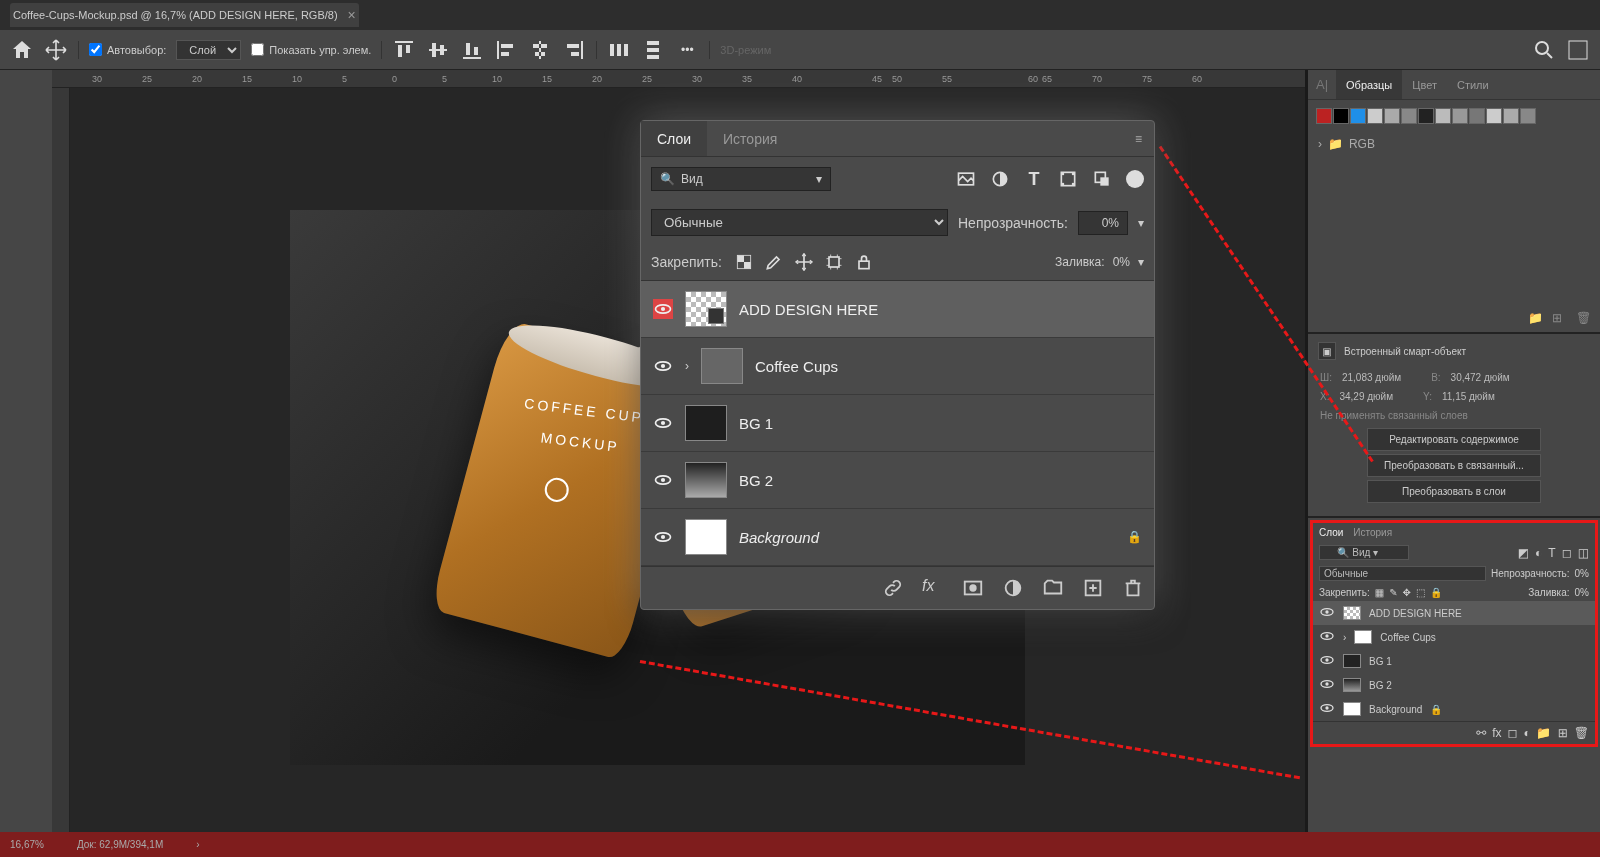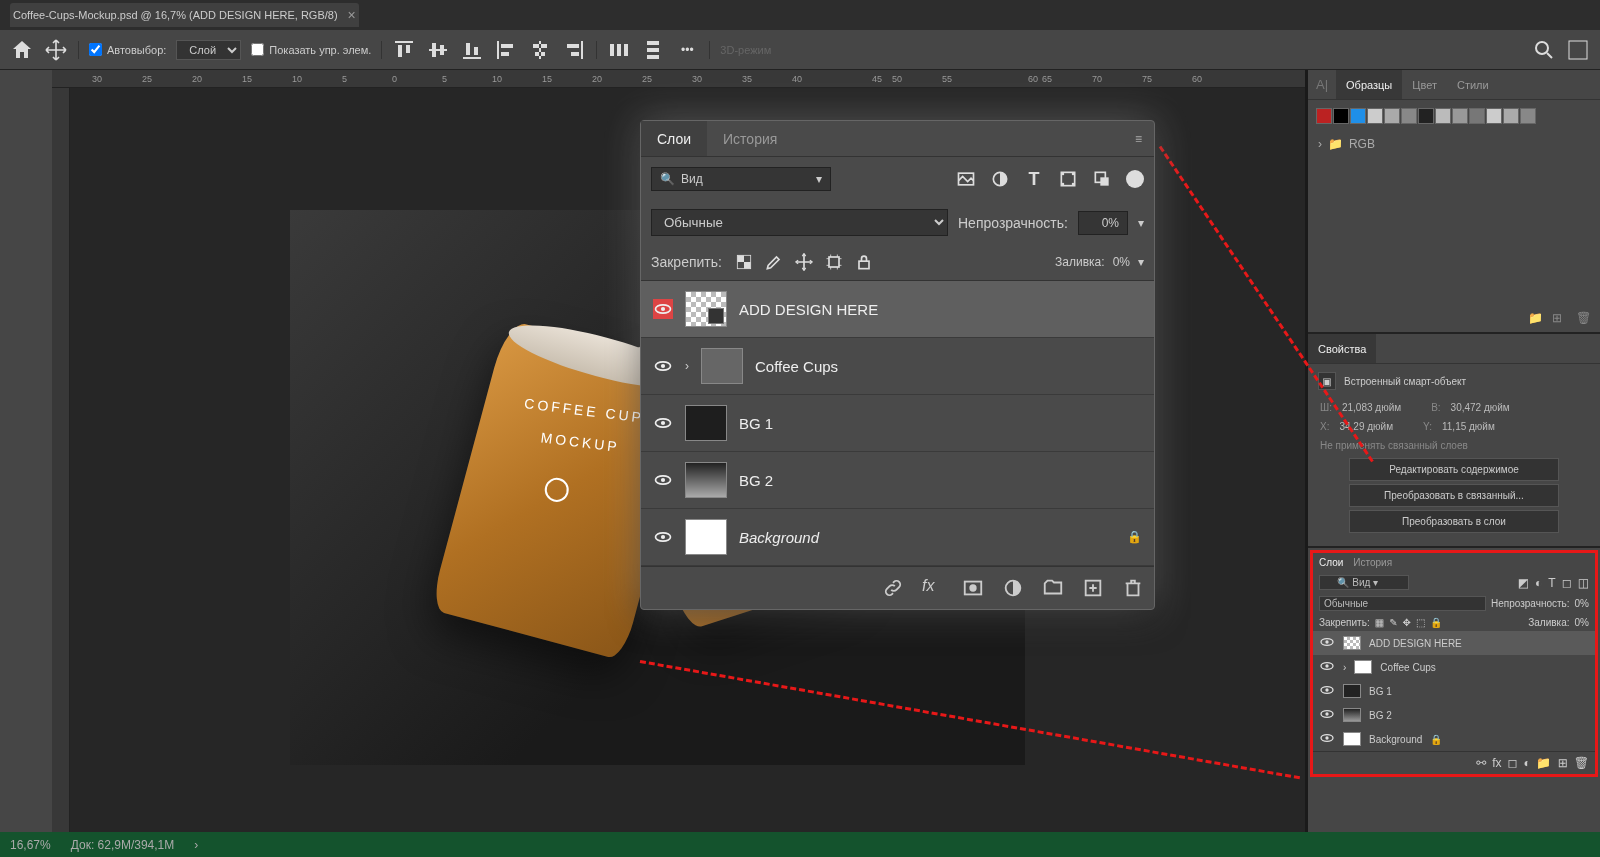--- a/index.html
+++ b/index.html
@@ -34,42 +34,42 @@
 .al-label{color:#777;font-size:13px;padding:0 8px}
 .swatches{padding:8px;display:flex;gap:1px}
 .sw{width:16px;height:16px;border:1px solid #666}
 .swr{display:flex;align-items:center;gap:6px;padding:5px 10px;color:#aaa}
 .properties{font-size:10px}
 .prop-head{display:flex;align-items:center;gap:8px;padding:8px 10px}
 .prop-head .picon{width:18px;height:18px;background:#333;border:1px solid #555;display:flex;align-items:center;justify-content:center}
 .prop-row{display:flex;gap:10px;padding:4px 12px}
 .prop-row span{color:#888}
 .prop-row .val{color:#bbb}
-.prop-btn{background:#333;border:1px solid #555;padding:5px 10px;margin:3px auto;display:block;width:210px;text-align:center;font-size:10px;color:#ccc}
+.prop-btn{background:#333;border:1px solid #555;padding:5px 10px;margin:3px auto;display:block;width:174px;text-align:center;font-size:10px;color:#ccc}
 .panel-bottom-bar{height:26px;display:flex;align-items:center;justify-content:flex-end;gap:8px;padding:0 8px}
 .panel-bottom-bar .ib{width:16px;height:16px;color:#888}
 .small-layers{border:3px solid #e71818;margin:2px}
 .sl-tabs{display:flex;padding:4px 6px;gap:10px}
 .sl-tabs span{font-size:10px;color:#999}
 .sl-tabs span.active{color:#eee}
 .sl-search{display:flex;align-items:center;gap:5px;padding:3px 6px}
 .sl-search .sinput{flex:0 0 90px;background:#333;border:1px solid #555;padding:1px 17px;color:#bbb;font-size:10px}
 .sl-search .sicons{display:flex;gap:6px;margin-left:auto}
 .sl-blend{display:flex;align-items:center;padding:3px 6px;gap:5px;font-size:10px}
 .sl-blend .bsel{flex:1;background:#333;border:1px solid #555;padding:1px 4px;color:#bbb}
 .sl-lock{display:flex;align-items:center;padding:3px 6px;gap:5px;font-size:10px}
 .sl-layer{display:flex;align-items:center;padding:3px 6px;gap:8px;font-size:10px}
 .sl-layer.selected{background:#5a5a5a}
 .sl-layer .eye{color:#ddd}
 .sl-layer .thumb{width:18px;height:14px;border:1px solid #888;background:#fff}
 .sl-layer .thumb.dark{background:#222}
 .sl-layer .thumb.grad{background:linear-gradient(#222,#999)}
 .sl-layer .thumb.check{background:repeating-conic-gradient(#bbb 0 25%,#fff 0 50%) 0 0/6px 6px}
 .sl-btm{display:flex;justify-content:flex-end;gap:6px;padding:4px 6px;border-top:1px solid #333}
-.status-bar{height:25px;background:#14532d;display:flex;align-items:center;padding:0 10px;gap:20px;font-size:12px;color:#aaa}
+.status-bar{height:25px;background:#7f1d1d;display:flex;align-items:center;padding:0 10px;gap:33px;font-size:10px;color:#aaa}
 
 .big-layers{position:absolute;left:640px;top:120px;width:515px;background:#4a4a4a;border:1px solid #666;box-shadow:0 0 40px rgba(255,255,255,.25),0 10px 30px rgba(0,0,0,.5);border-radius:4px;z-index:100}
 .bl-tabs{display:flex;align-items:center;height:36px;border-bottom:1px solid #333}
 .bl-tabs .btab{padding:0 16px;font-size:14px;color:#999;height:100%;display:flex;align-items:center}
 .bl-tabs .btab.active{color:#eee;background:#404040}
 .bl-tabs .menu{margin-left:auto;padding:0 12px;color:#aaa}
 .bl-search{display:flex;align-items:center;gap:10px;padding:10px}
 .bl-search .ssel{background:#353535;border:1px solid #222;padding:4px 8px;color:#ccc;width:180px;display:flex;align-items:center;gap:6px}
 .bl-search .ficons{display:flex;gap:14px;margin-left:auto;align-items:center}
 .bl-search .ficon{width:20px;height:20px;color:#ddd}
@@ -263,23 +263,20 @@
         <span>RGB</span>
       </div>
       <div style="height:150px"></div>
       <div class="panel-bottom-bar">
         <span class="ib">📁</span>
         <span class="ib">⊞</span>
         <span class="ib">🗑</span>
       </div>
     </div>
     <div class="panel properties">
-      <div class="panel-tabs">
-          <span class="ptab active">Свойства</span>
-        </div>
       <div class="prop-head">
         <span class="picon">▣</span>
         <span>Встроенный смарт-объект</span>
       </div>
       <div class="prop-row">
         <span>Ш:</span>
         <span class="val">21,083 дюйм</span>
         <span style="margin-left:20px">В:</span>
         <span class="val">30,472 дюйм</span>
       </div>

